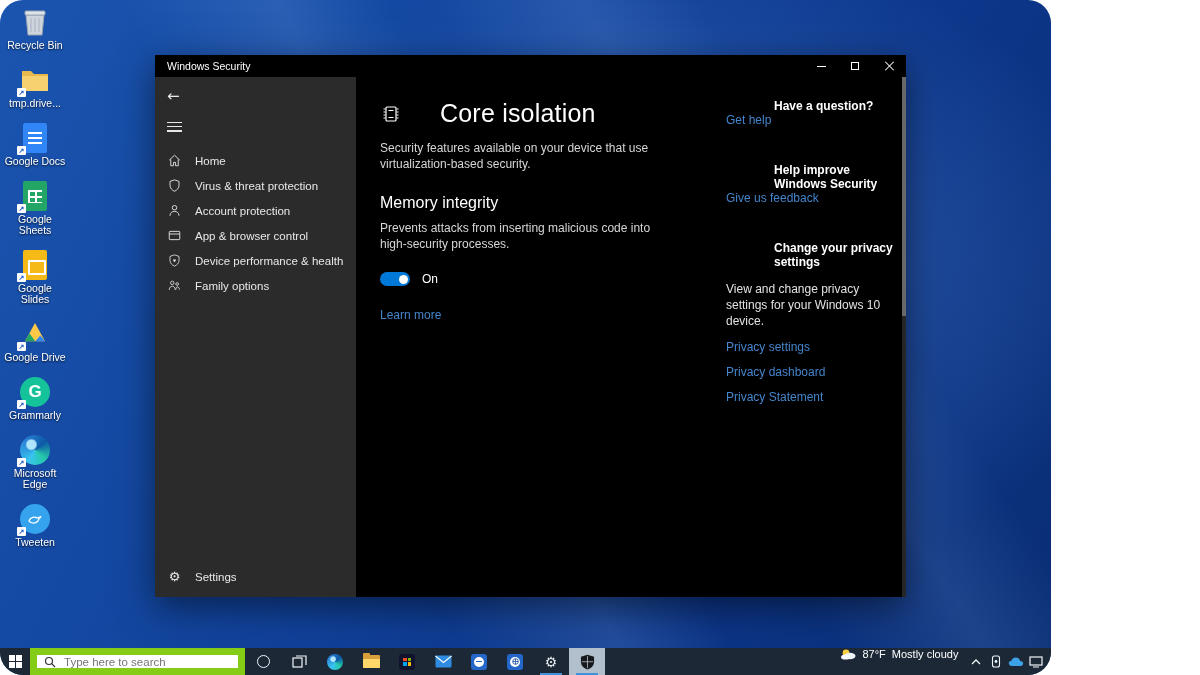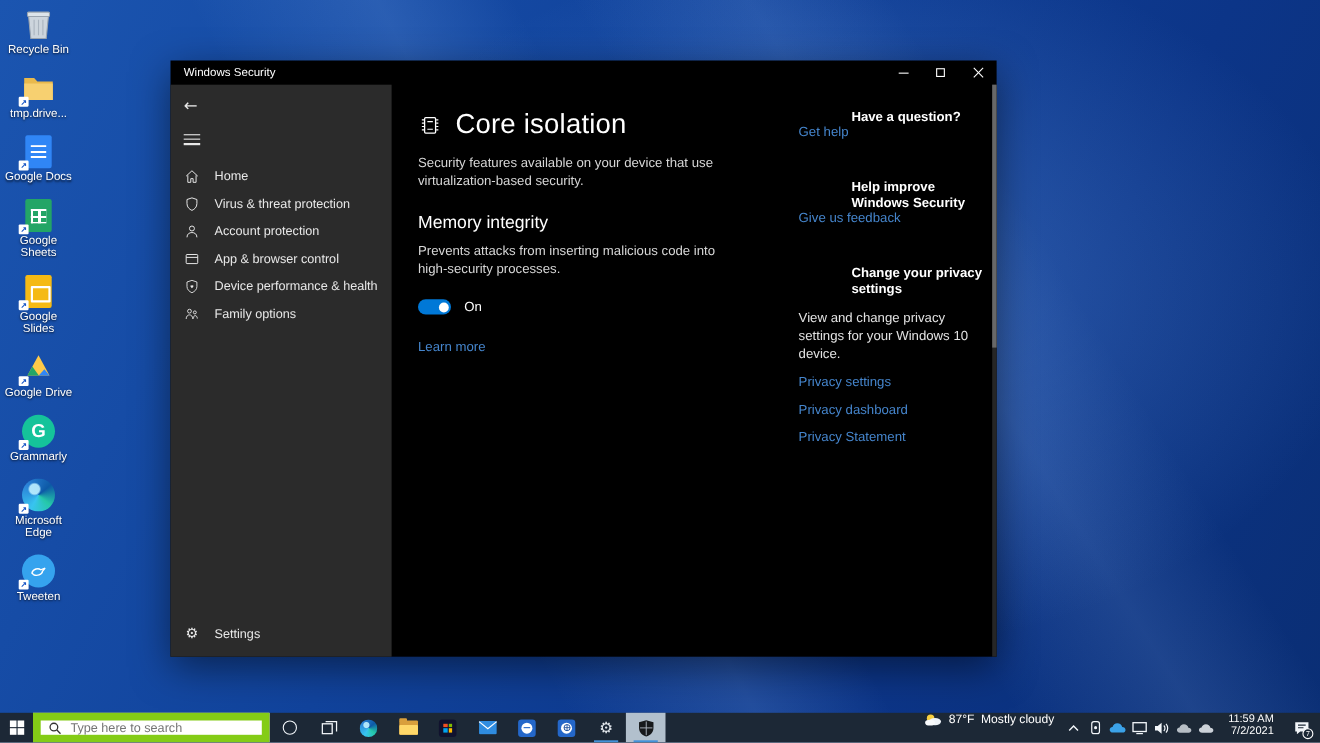--- a/index.html
+++ b/index.html
@@ -1,25 +1,26 @@
 <!DOCTYPE html>
 <html><head>
 <meta charset="utf-8">
 <style>
   * { margin:0; padding:0; box-sizing:border-box; }
   html,body { width:1200px; height:675px; overflow:hidden;
     font-family:"Liberation Sans", sans-serif; }
 
   
-  .desktop { position:relative; width:1200px; height:675px; overflow:hidden;
+  .desktop { position:relative; width:1051px; height:675px; overflow:hidden;
     background:
       radial-gradient(ellipse 760px 520px at 64% 40%, rgba(110,165,240,.38), rgba(40,95,190,0) 62%),
       linear-gradient(62deg, rgba(140,190,255,0) 34%, rgba(150,195,255,.16) 45%, rgba(140,190,255,0) 53%),
       linear-gradient(58deg, rgba(140,190,255,0) 58%, rgba(160,200,255,.13) 68%, rgba(140,190,255,0) 76%),
       linear-gradient(118deg, #1b55b0 0%, #11439c 40%, #0c3588 72%, #0a2e74 100%);
+    border-radius: 23px;
   }
 
   
   .di-col { position:absolute; left:2px; top:6px; width:66px; display:flex;
     flex-direction:column; align-items:center; }
   .di { width:66px; display:flex; flex-direction:column; align-items:center;
     margin-bottom:13px; cursor:default; }
   .di-art { position:relative; width:32px; height:32px; display:flex;
     align-items:center; justify-content:center; }
   .di-label { margin-top:2px; font-size:10.5px; line-height:11px; color:#fff;
@@ -79,21 +80,21 @@
   .sb-item.selected { background:rgba(255,255,255,.06); }
   .sb-item.selected:before { content:""; position:absolute; left:0; top:3px; bottom:3px;
     width:3px; background:#60788e; }
   .sb-settings { margin-top:auto; margin-bottom:8px; }
   .glyph { font-family:"DejaVu Sans", sans-serif; }
   .sb-gear { font-size:13px; margin-right:13px; width:15px; text-align:center; }
 
   
   .main { flex:1; position:relative; color:#fff; }
   .m-inner { padding:22px 0 0 24px; width:330px; }
-  .m-title-row { display:flex; align-items:center; }
+  .m-title-row { display:flex; align-items:center;gap:26px; }
   .m-title-row svg { width:22px; height:22px; margin-right:12px; }
   .m-title { font-size:25px; font-weight:300; letter-spacing:.2px; }
   .m-sub { margin-top:12px; font-size:12px; line-height:16px; color:#d6d6d6; width:300px; }
   .m-h2 { margin-top:22px; font-size:16px; font-weight:400; }
   .m-desc { margin-top:8px; font-size:12px; line-height:16px; color:#d6d6d6; width:290px; }
   .toggle-row { margin-top:20px; display:flex; align-items:center; }
   .toggle { width:30px; height:14px; border-radius:7px; background:#0078d7; position:relative;
     cursor:pointer; }
   .toggle .knob { position:absolute; right:2.5px; top:2.5px; width:9px; height:9px;
     border-radius:50%; background:#fff; }

